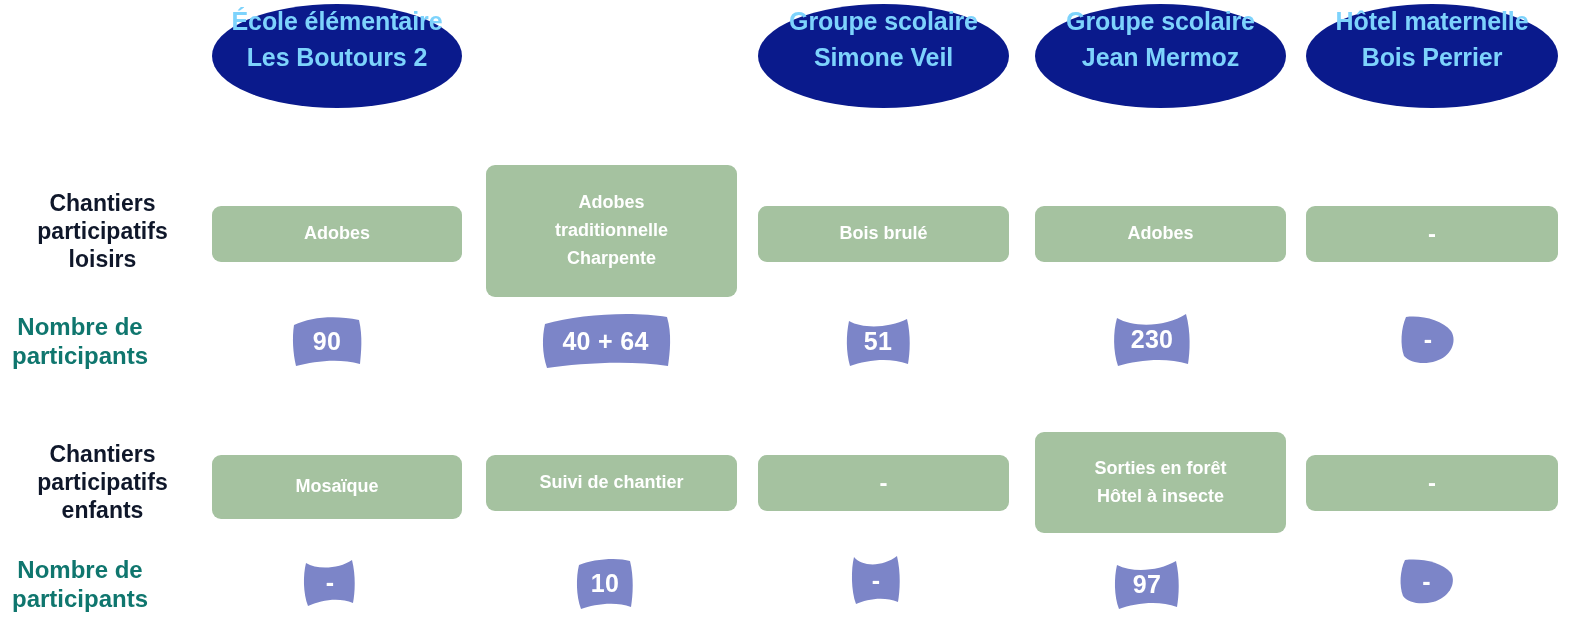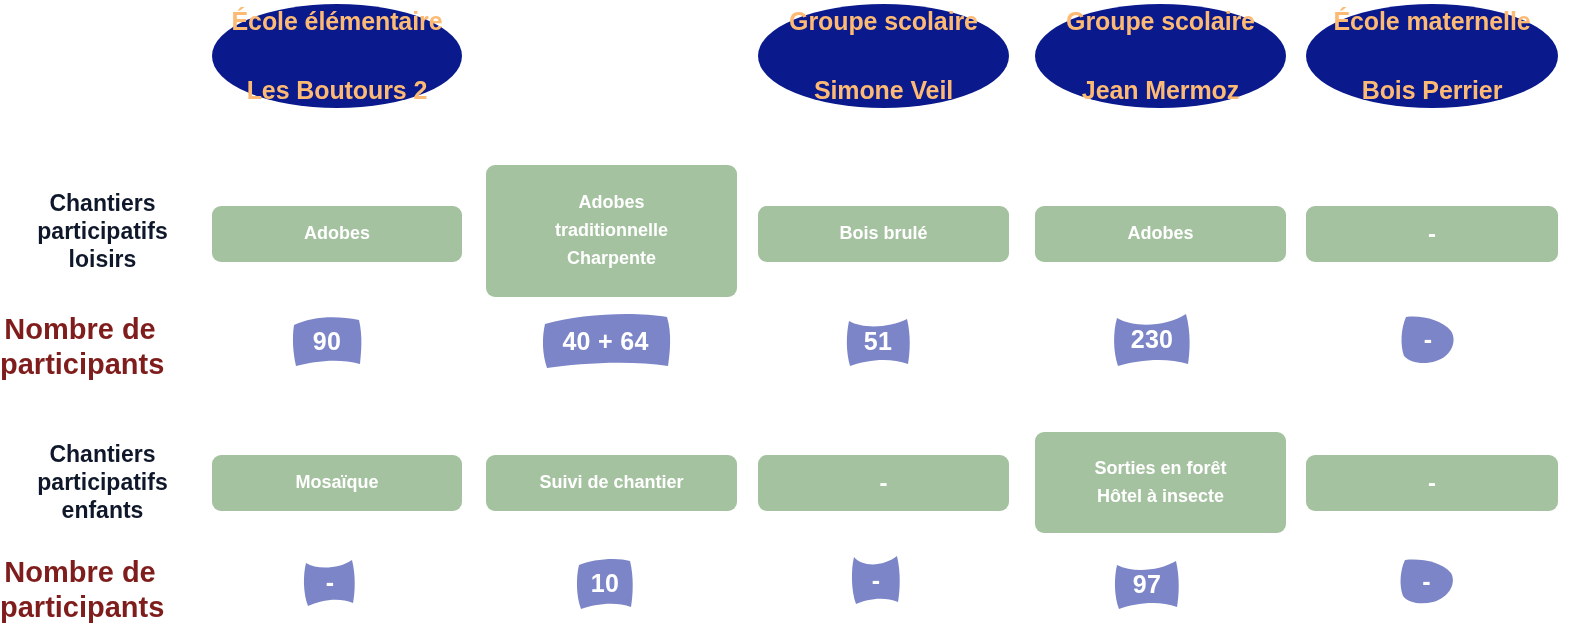--- a/index.html
+++ b/index.html
@@ -8,41 +8,41 @@
     font-family:"Liberation Sans", sans-serif;
     -webkit-font-smoothing:antialiased;
   }
   .canvas{position:absolute;left:0;top:0;width:1581px;height:630px;}
 
   
   .pill{
     position:absolute;
     background:#0a1a8c;
     border-radius:50%/50%;
-    color:#fdba74;
+    color:#7dd3fc;
     display:flex;flex-direction:column;
-    align-items:center;justify-content:space-between;
+    align-items:center;justify-content:flex-start;
     text-align:center;
     font-weight:700;
     font-size:25px;
     line-height:1.42;
     letter-spacing:-0.1px;
   }
   .pill span{display:block;white-space:nowrap;}
 
   
   .rowlabel{
     position:absolute;
     text-align:center;
     font-weight:700;
     line-height:1.22;
     white-space:nowrap;
   }
   .rowlabel.green{color:#0f172a;font-size:23px;}
-  .rowlabel.navy{color:#7f1d1d;font-size:29px;}
+  .rowlabel.navy{color:#0f766e;font-size:24px;}
   .rowlabel span{display:block;}
 
   
   .cell{
     position:absolute;
     background:#a5c2a0;
     border-radius:9px;
     color:#ffffff;
     display:flex;flex-direction:column;
     align-items:center;justify-content:center;
@@ -80,21 +80,21 @@
     <span>Groupe scolaire</span>
     <span>Simone Veil</span>
   </div>
 
   <div class="pill" style="left:1035px;top:4px;width:251px;height:104px;">
     <span>Groupe scolaire</span>
     <span>Jean Mermoz</span>
   </div>
 
   <div class="pill" style="left:1306px;top:4px;width:252px;height:104px;">
-    <span>École maternelle</span>
+    <span>Hôtel maternelle</span>
     <span>Bois Perrier</span>
   </div>
 
   <div class="rowlabel green" style="left:0px;top:189px;width:205px;">
     <span>Chantiers</span>
     <span>participatifs</span>
     <span>loisirs</span>
   </div>
 
   <div class="cell" style="left:212px;top:206px;width:250px;height:56px;">
@@ -158,21 +158,21 @@
     </svg>
     <div class="badge-text">-</div>
   </div>
 
   <div class="rowlabel green" style="left:0px;top:440px;width:205px;">
     <span>Chantiers</span>
     <span>participatifs</span>
     <span>enfants</span>
   </div>
 
-  <div class="cell" style="left:212px;top:455px;width:250px;height:56px;">
+  <div class="cell" style="left:212px;top:455px;width:250px;height:64px;">
     <span>Mosaïque</span>
   </div>
 
   <div class="cell" style="left:486px;top:455px;width:251px;height:56px;">
     <span>Suivi de chantier</span>
   </div>
 
   <div class="cell dash" style="left:758px;top:455px;width:251px;height:56px;">
     <span>-</span>
   </div>

